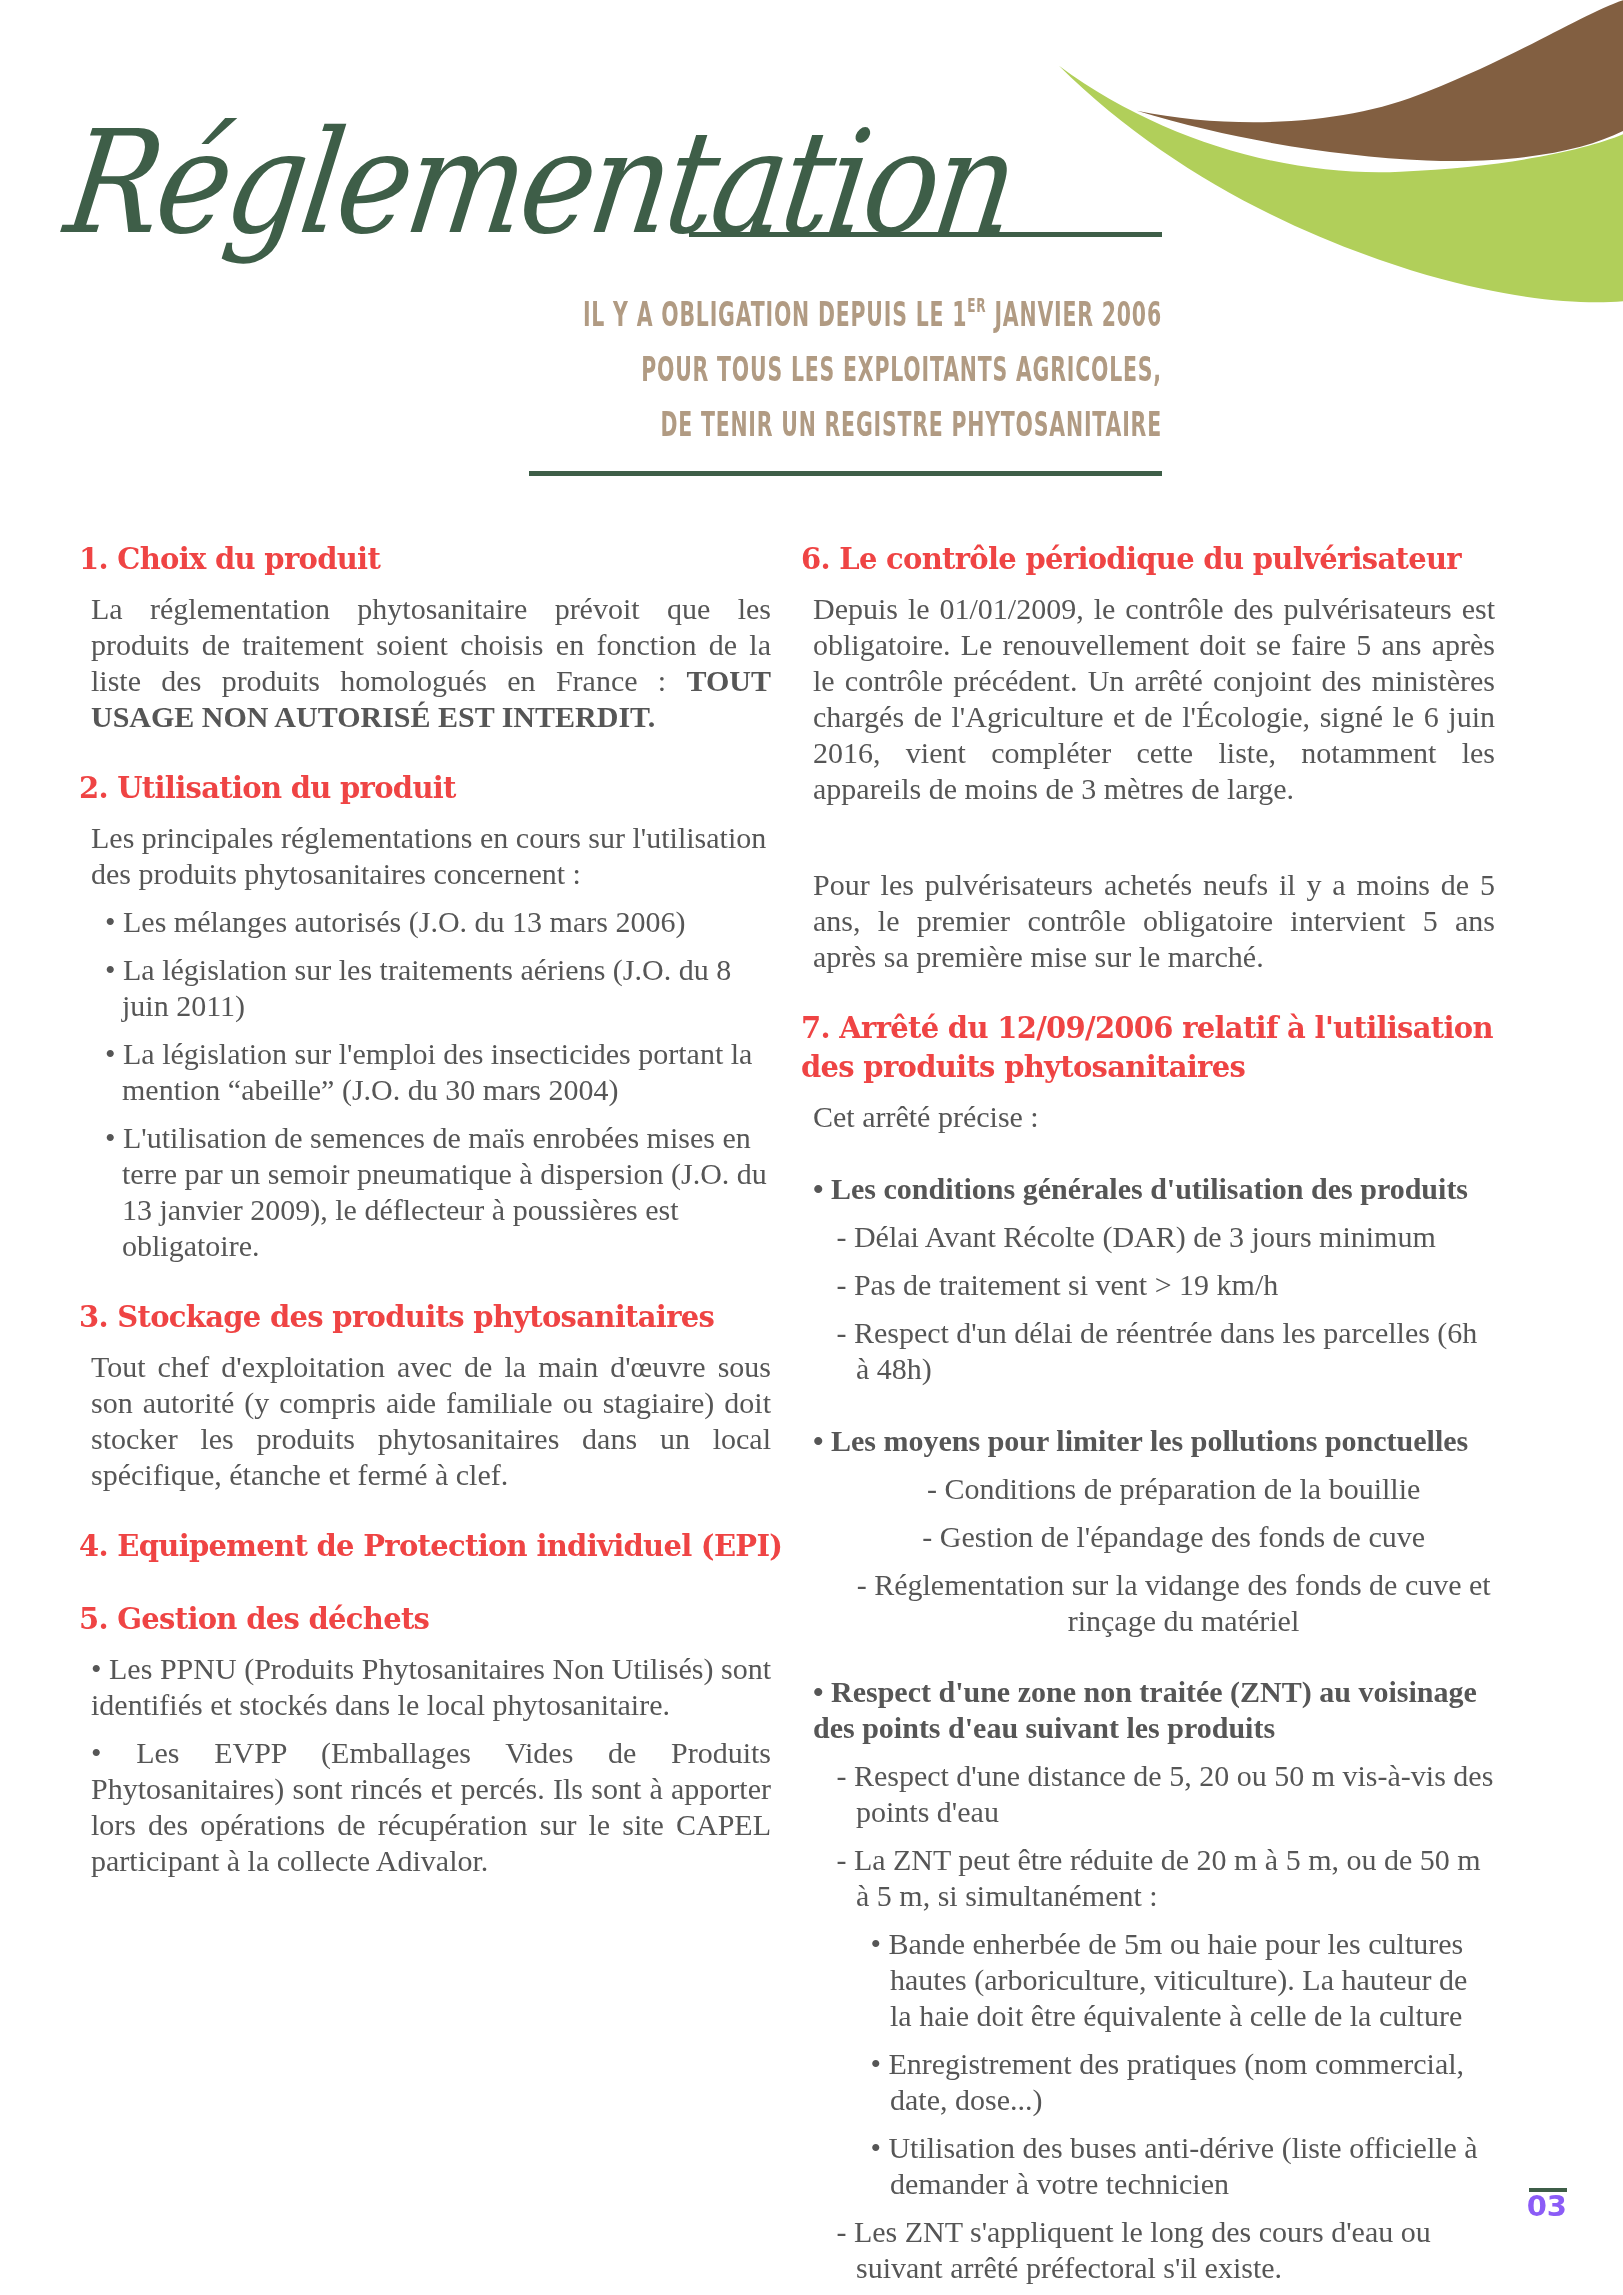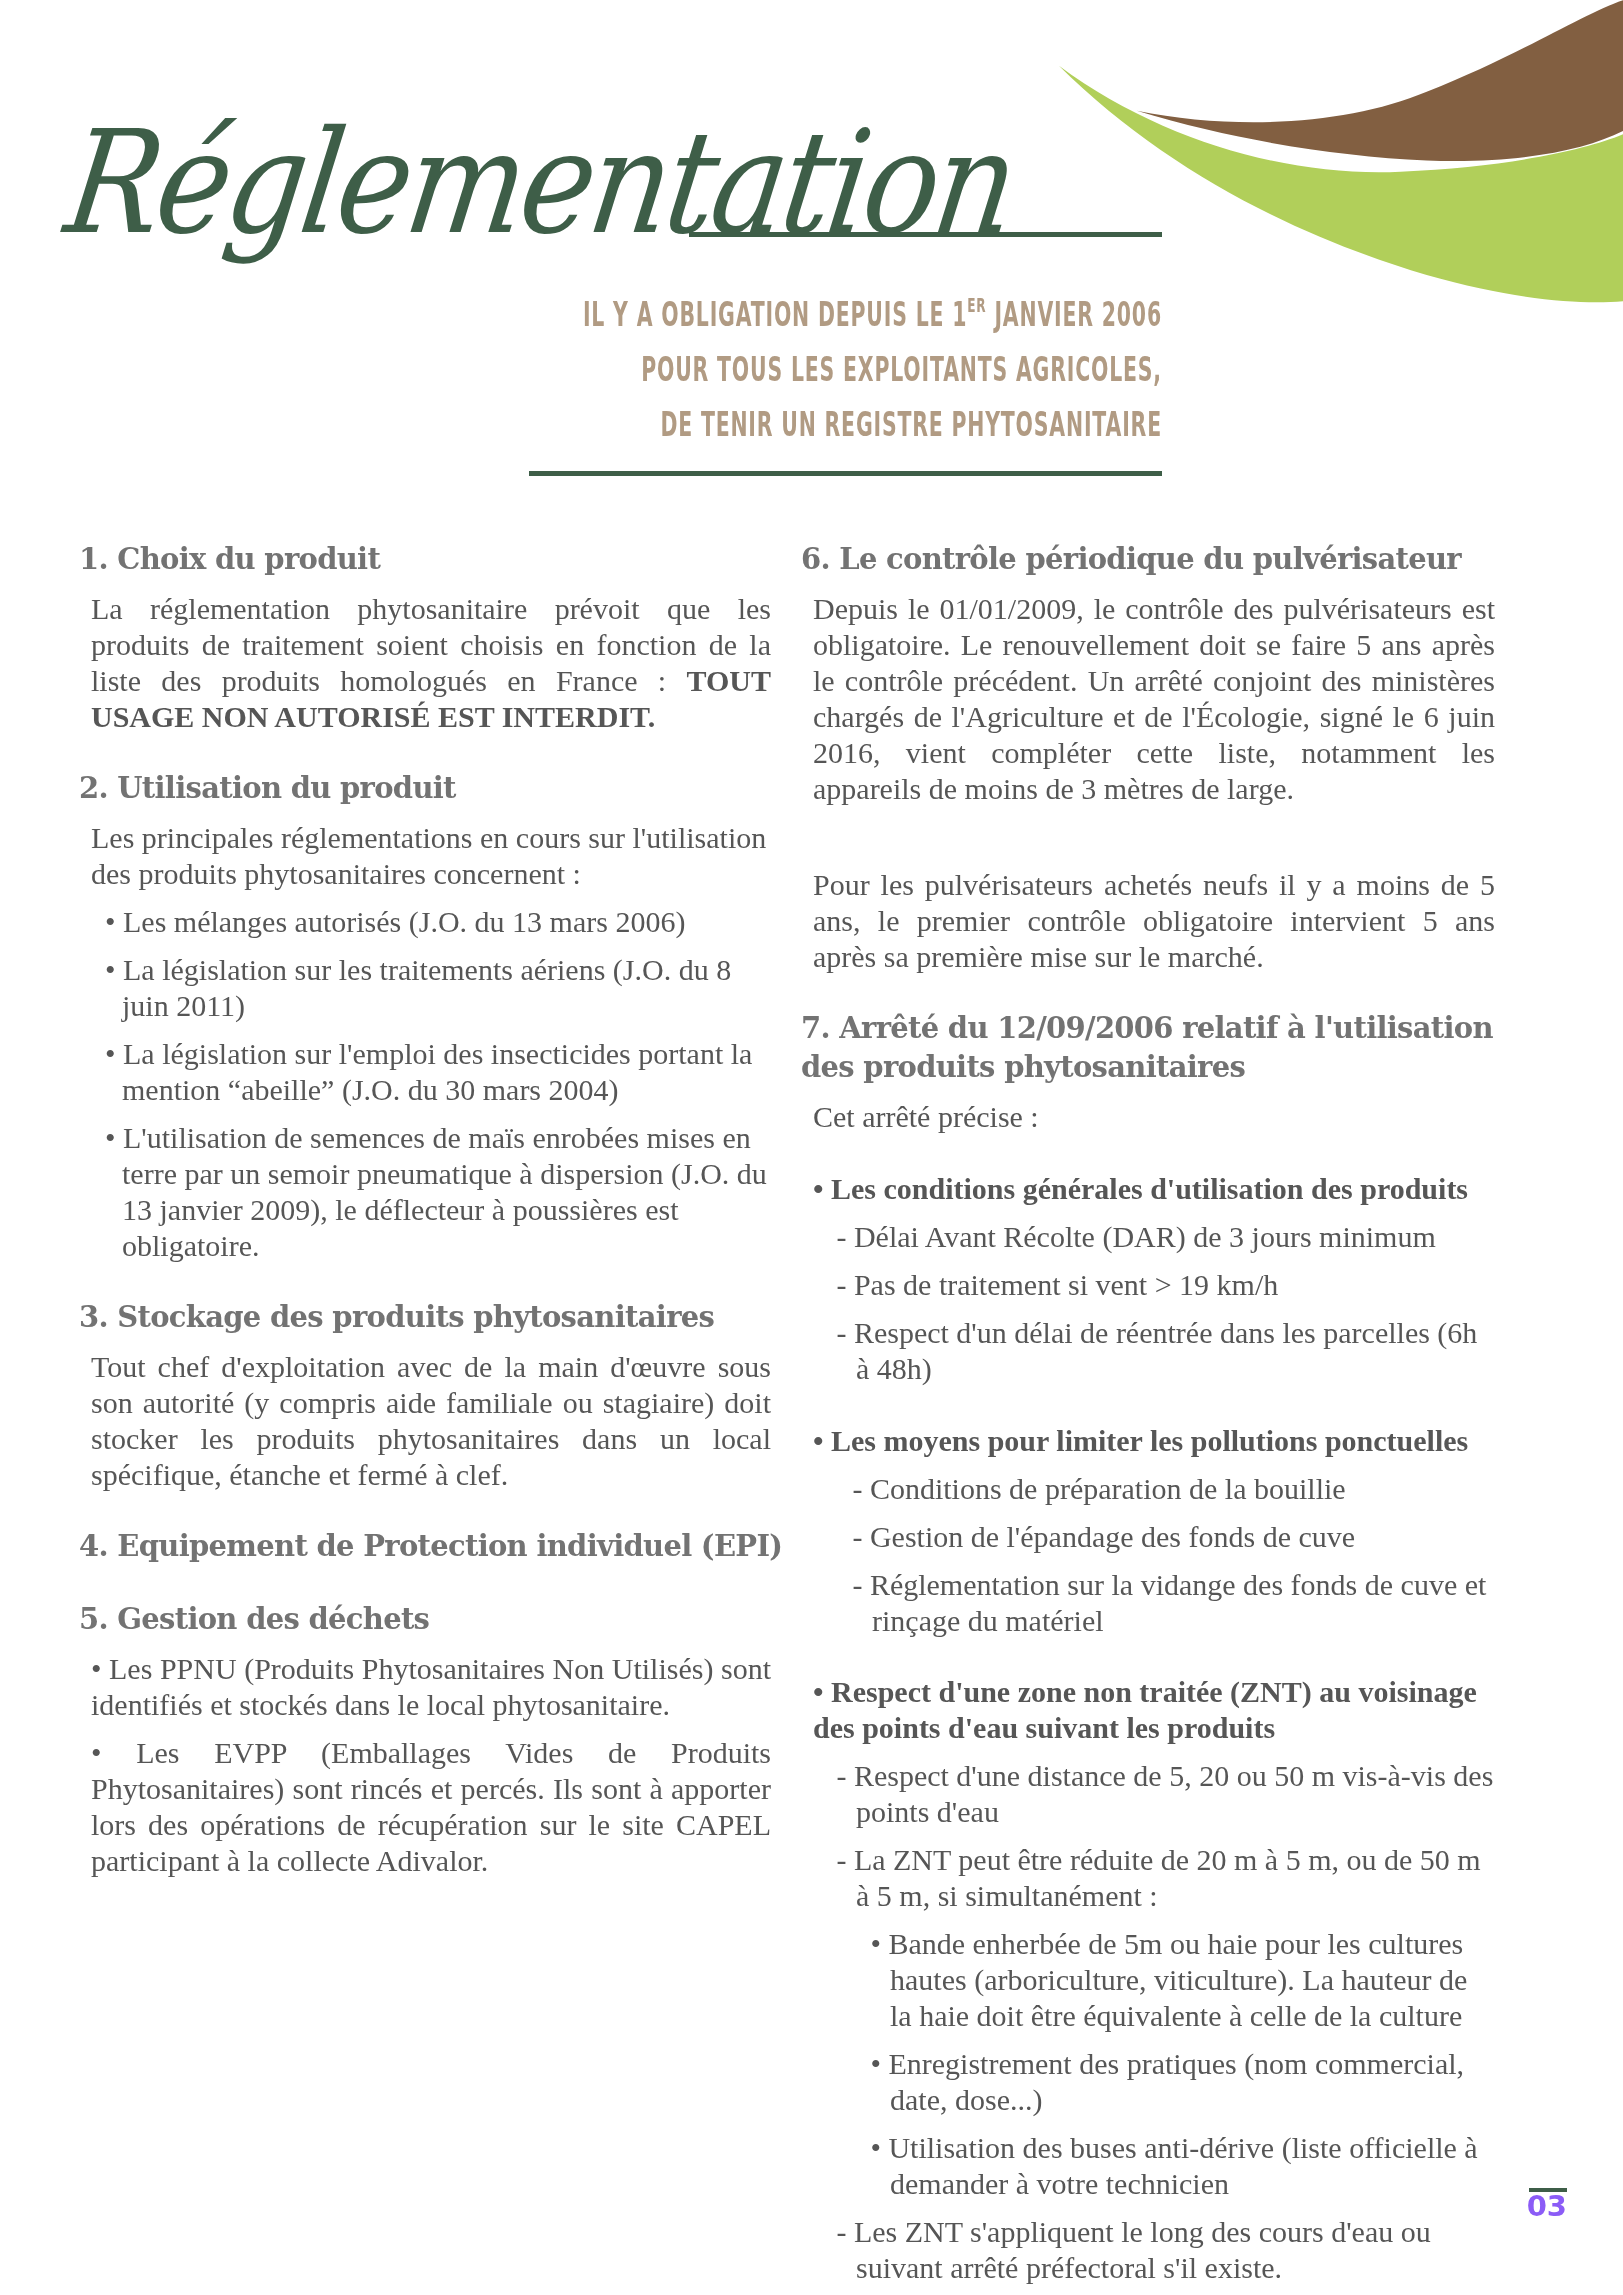--- a/index.html
+++ b/index.html
@@ -20,29 +20,29 @@
               color: #b19b83; font-size: 33px; line-height: 55px; letter-spacing: 1.3px;
               transform: scaleX(0.62); transform-origin: right top; white-space: nowrap; }
   .subtitle sup { font-size: 19.6px; vertical-align: 14.4px; }
 
   .col { position: absolute; top: 540px; width: 704px; font-size: 27px; line-height: 36px; }
   .col.left { left: 79px; }
   .col.right { left: 801px; width: 706px; }
   .col p { margin: 12px; }
   .col .just { text-align: justify; }
 
-  h2 { margin: 0; color: #737373; font-size: 29px; line-height: 39px; font-weight: bold;
+  h2 { margin: 0; color: #ef4444; font-size: 29px; line-height: 39px; font-weight: bold;
        font-family: "DejaVu Serif", serif; letter-spacing: -0.7px; }
   .txt { font-family: "Liberation Serif", "DejaVu Serif", serif; font-size: 30px; line-height: 36px; }
   .block { margin-bottom: 34px; }
   .head-gap { margin-bottom: 11.8px; }
   .b { font-weight: bold; }
   .ind-hang { padding-left: 31px; text-indent: -17px; }
   .sub-dash { padding-left: 43px; text-indent: -19.6px; }
-  .sub-dash2 { padding-left: 59px; text-indent: -19.6px; }
+  .sub-dash2 { padding-left: 59px; text-indent: -19.6px; text-align: center; }
   .sub-dot { padding-left: 77px; text-indent: -19.6px; }
   .gap-s { height: 11.8px; }
 
   .pagenum { position: absolute; right: 56px; top: 2189px; color: #8b5cf6;
              font-family: "DejaVu Sans", sans-serif; font-weight: bold; font-size: 29px; }
   .pagenum-rule { position: absolute; left: 1529px; top: 2188px; width: 38px; height: 3.9px; background:#3e5e48; }
 </style>
 </head>
 <body>
 

